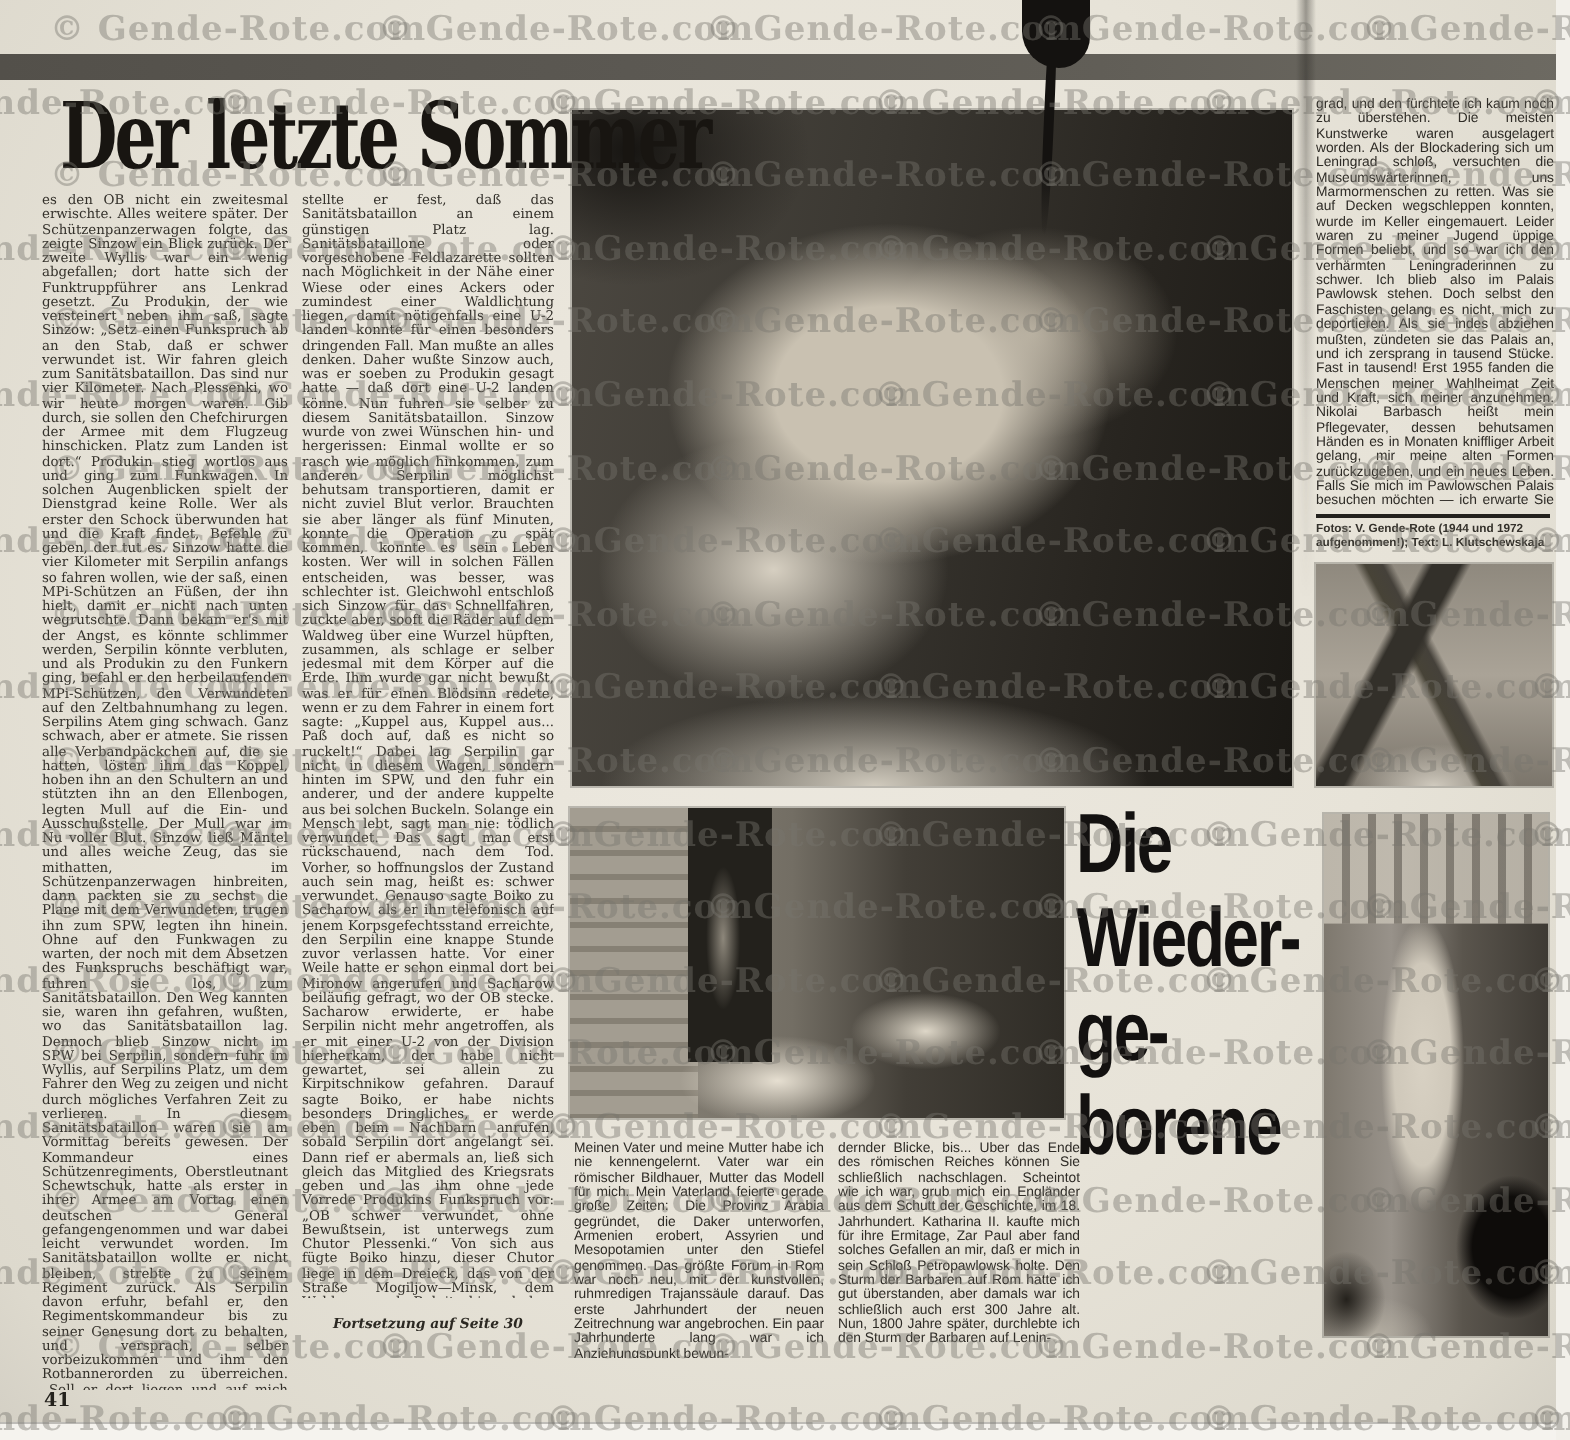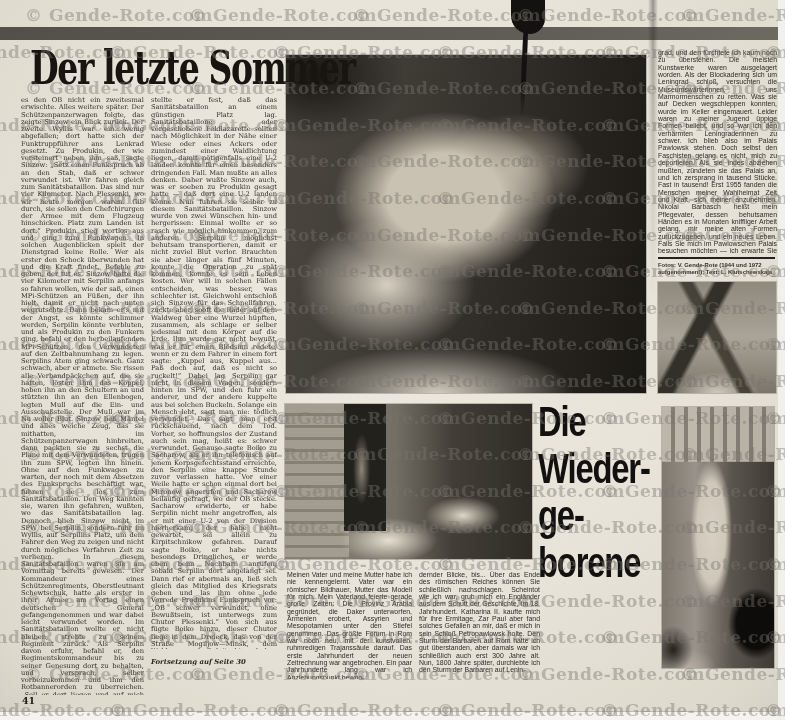--- a/index.html
+++ b/index.html
@@ -12,21 +12,21 @@
           background:linear-gradient(90deg,#53504a 0%,#5b5852 40%,#615e57 70%,#6d6a62 100%);}
   
   .h1-left{left:30px;top:40px;width:300px;height:58px;color:#181511;
            font-family:"DejaVu Serif",serif;font-weight:700;font-size:46px;line-height:56px;
            transform:scaleX(0.72);transform-origin:left top;white-space:nowrap;letter-spacing:-2px;}
   
   .serifcol{font-family:"DejaVu Serif",serif;font-size:6.7px;line-height:7.25px;color:#33302a;
             text-align:justify;overflow:hidden;}
   .col1{left:21px;top:97px;width:123px;height:598px;}
   .col2{left:151px;top:97px;width:126px;height:552px;}
-  .cont{left:151px;top:658px;width:126px;font-family:"DejaVu Serif",serif;
+  .cont{left:151px;top:658px;width:126px;text-align:center;font-family:"DejaVu Serif",serif;
         font-size:6.9px;font-style:italic;font-weight:700;color:#2c2923;}
   
   .sanscol{font-family:"Liberation Sans","DejaVu Sans",sans-serif;font-size:6.9px;line-height:7.35px;
            color:#2e2b26;text-align:justify;overflow:hidden;}
   .col3{left:287px;top:571px;width:125px;height:108px;}
   .col4{left:419px;top:571px;width:121px;height:108px;}
   .col5{left:658px;top:49px;width:119px;height:206px;}
   .credit-rule{left:658px;top:257px;width:117px;height:2px;background:#23211d;}
   .credit{left:658px;top:262px;width:119px;font-family:"Liberation Sans","DejaVu Sans",sans-serif;
           font-size:5.9px;line-height:7px;font-weight:700;color:#34312b;text-align:left;}

